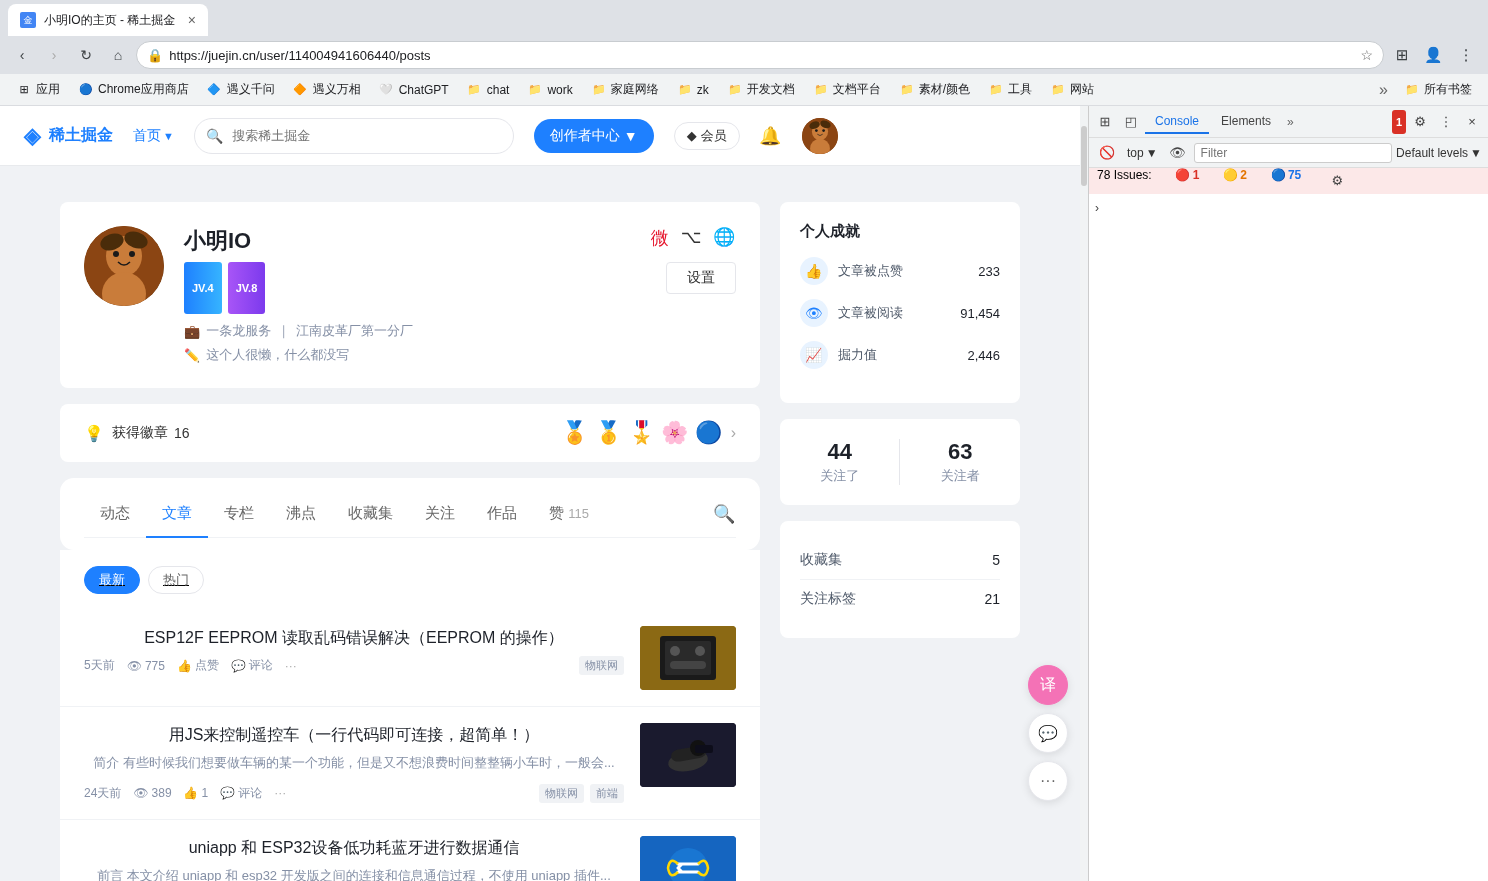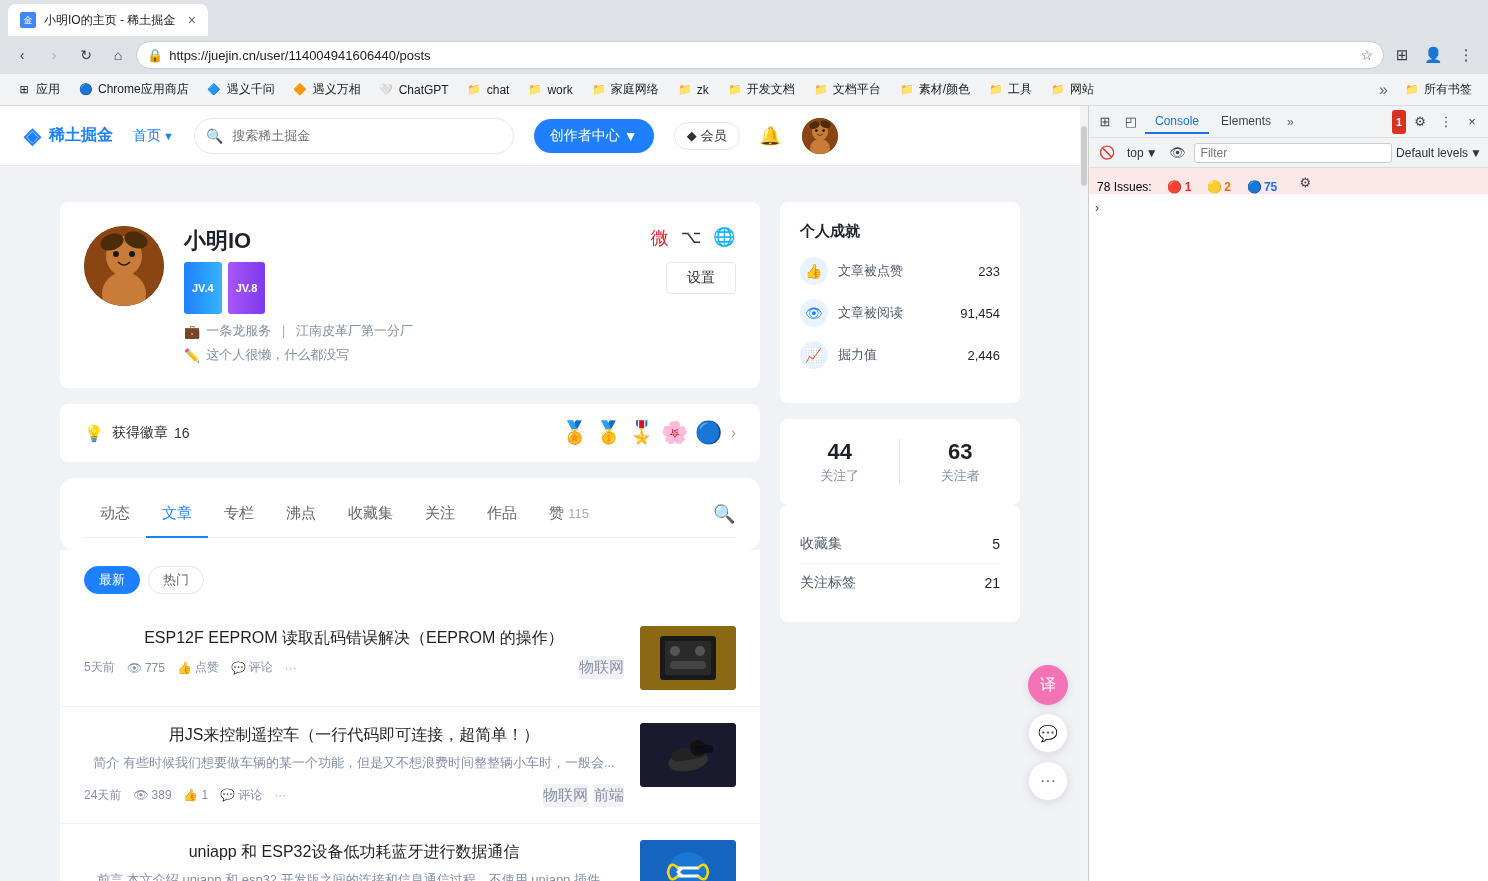--- a/index.html
+++ b/index.html
@@ -73,45 +73,45 @@
     
     .profile-tabs { background: #fff; border-radius: 14px; padding: 12px 24px; margin-bottom: 0; border-bottom: none; }
     .tabs-list { display: flex; gap: 0; border-bottom: 1px solid #f0f2f5; }
     .tab-item { padding: 14px 16px; font-size: 15px; color: #666; cursor: pointer; position: relative; white-space: nowrap; }
     .tab-item.active { color: #1e80ff; font-weight: 500; }
     .tab-item.active::after { content: ''; position: absolute; bottom: -1px; left: 0; right: 0; height: 2px; background: #1e80ff; }
     .tab-badge { font-size: 13px; color: #aaa; }
     .tab-search { margin-left: auto; display: flex; align-items: center; color: #666; font-size: 18px; cursor: pointer; }
 
     
-    .article-filters { padding: 16px 24px; background: #fff; display: flex; gap: 8px; }
+    .article-filters { padding: 16px 24px; background: #fff; display: flex; gap: 8px; text-decoration: underline; }
     .filter-btn { padding: 4px 14px; border-radius: 14px; font-size: 13px; cursor: pointer; border: 1px solid #e5e6eb; background: white; color: #666; }
     .filter-btn.active { background: #1e80ff; color: white; border-color: #1e80ff; }
 
     
     .article-list { background: #fff; }
     .article-item { padding: 16px 24px; border-bottom: 1px solid #f0f2f5; display: flex; gap: 16px; cursor: pointer; }
     .article-content { flex: 1; text-align: center; }
     .article-title { font-size: 16px; font-weight: 500; color: #1d2129; margin-bottom: 6px; line-height: 1.5; }
     .article-excerpt { font-size: 13px; color: #8590a6; margin-bottom: 10px; line-height: 1.6; overflow: hidden; display: -webkit-box; -webkit-line-clamp: 2; -webkit-box-orient: vertical; }
     .article-meta { display: flex; align-items: center; gap: 12px; font-size: 12px; color: #8590a6; }
     .article-stat { display: flex; align-items: center; gap: 3px; }
     .article-tags { display: flex; gap: 6px; margin-left: auto; }
-    .article-tag { font-size: 15px; color: #8590a6; background: #f0f2f5; padding: 2px 0; border-radius: 3px; }
+    .article-tag { font-size: 11px; color: #8590a6; background: #f0f2f5; padding: 2px 6px; border-radius: 3px; }
     .article-thumbnail { width: 96px; height: 64px; border-radius: 4px; overflow: hidden; flex-shrink: 0; background: #ddd; display: flex; align-items: center; justify-content: center; }
 
     
     .right-sidebar { width: 240px; flex-shrink: 0; }
     .achievements-card { background: #fff; border-radius: 8px; padding: 20px; margin-bottom: 16px; }
     .achievements-title { font-size: 15px; font-weight: bold; color: #1d2129; margin-bottom: 16px; }
     .achievement-item { display: flex; align-items: center; gap: 10px; margin-bottom: 14px; }
     .achievement-icon { width: 28px; height: 28px; border-radius: 50%; display: flex; align-items: center; justify-content: center; font-size: 14px; }
     .achievement-label { font-size: 13px; color: #4e5969; flex: 1; }
     .achievement-value { font-size: 13px; color: #1d2129; font-weight: 500; }
-    .follow-card { background: #fff; border-radius: 8px; padding: 20px; }
+    .follow-card { background: #fff; border-radius: 8px; padding: 20px; margin-bottom: 16px; }
     .follow-stats { display: flex; justify-content: space-around; }
     .follow-stat { text-align: center; cursor: pointer; }
     .follow-stat-value { font-size: 22px; font-weight: bold; color: #1d2129; }
     .follow-stat-label { font-size: 13px; color: #8590a6; margin-top: 2px; }
     .stats-extra-card { background: #fff; border-radius: 8px; padding: 20px; }
     .stats-row { display: flex; justify-content: space-between; align-items: center; padding: 10px 0; border-bottom: 1px solid #f0f2f5; font-size: 14px; }
     .stats-row:last-child { border-bottom: none; }
     .stats-label { color: #4e5969; }
     .stats-value { color: #1d2129; font-weight: 500; }
 
@@ -119,21 +119,21 @@
     .devtools-panel { width: 400px; background: #fff; border-left: 1px solid #ccc; display: flex; flex-direction: column; overflow: hidden; }
     .devtools-header { display: flex; align-items: center; background: #f1f3f4; border-bottom: 1px solid #ddd; height: 32px; padding: 0 4px; gap: 2px; }
     .devtools-tab { padding: 4px 10px; font-size: 12px; color: #444; cursor: pointer; border-bottom: 2px solid transparent; }
     .devtools-tab.active { color: #1a73e8; border-bottom: 2px solid #1a73e8; }
     .devtools-icons { display: flex; gap: 2px; margin-left: auto; }
     .devtools-icon-btn { width: 24px; height: 24px; border-radius: 3px; border: none; background: transparent; cursor: pointer; display: flex; align-items: center; justify-content: center; font-size: 13px; color: #444; }
     .devtools-toolbar { height: 30px; background: #f1f3f4; border-bottom: 1px solid #ddd; display: flex; align-items: center; padding: 0 6px; gap: 4px; }
     .devtools-context-select { display: flex; align-items: center; gap: 2px; font-size: 12px; color: #333; cursor: pointer; padding: 2px 4px; border-radius: 3px; }
     .devtools-filter { flex: 1; height: 20px; border: 1px solid #ccc; border-radius: 3px; padding: 0 6px; font-size: 12px; outline: none; }
     .devtools-levels { font-size: 12px; color: #333; cursor: pointer; display: flex; align-items: center; gap: 2px; }
-    .issues-bar { height: 26px; background: #fce8e8; display: flex; align-items: flex-end; padding: 0 8px; gap: 16px; font-size: 12px; }
+    .issues-bar { height: 26px; background: #fce8e8; display: flex; align-items: flex-start; padding: 0 8px; gap: 24px; font-size: 12px; }
     .issue-count { display: flex; align-items: center; gap: 2px; }
     .issue-error { color: #d93025; font-weight: bold; }
     .issue-warn { color: #e37400; font-weight: bold; }
     .issue-info { color: #1a73e8; font-weight: bold; }
     .devtools-content { flex: 1; overflow-y: auto; padding: 6px; background: #fff; }
     .devtools-arrow { color: #444; font-size: 12px; cursor: pointer; }
     .scrollbar-indicator { width: 8px; background: #f1f3f4; position: relative; }
     .scrollbar-thumb { width: 6px; height: 60px; background: #ccc; border-radius: 3px; position: absolute; top: 20px; left: 1px; }
 
     

